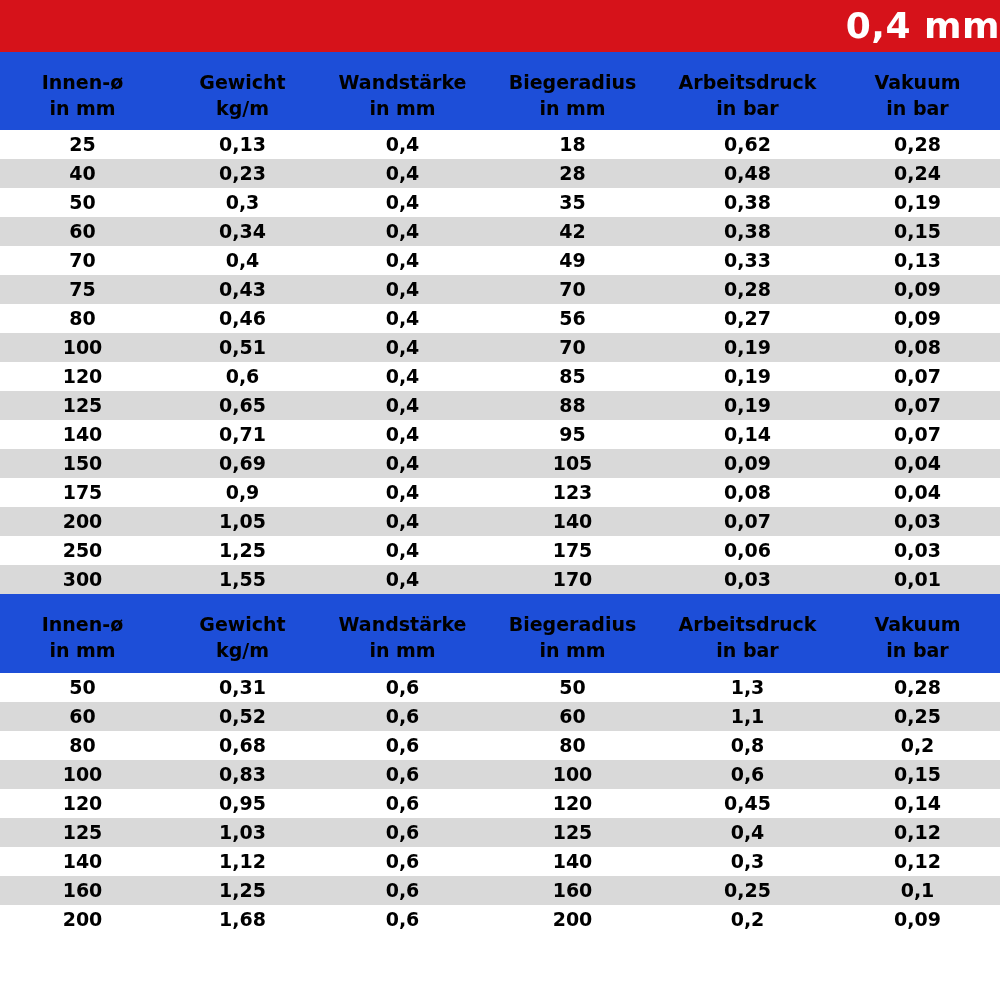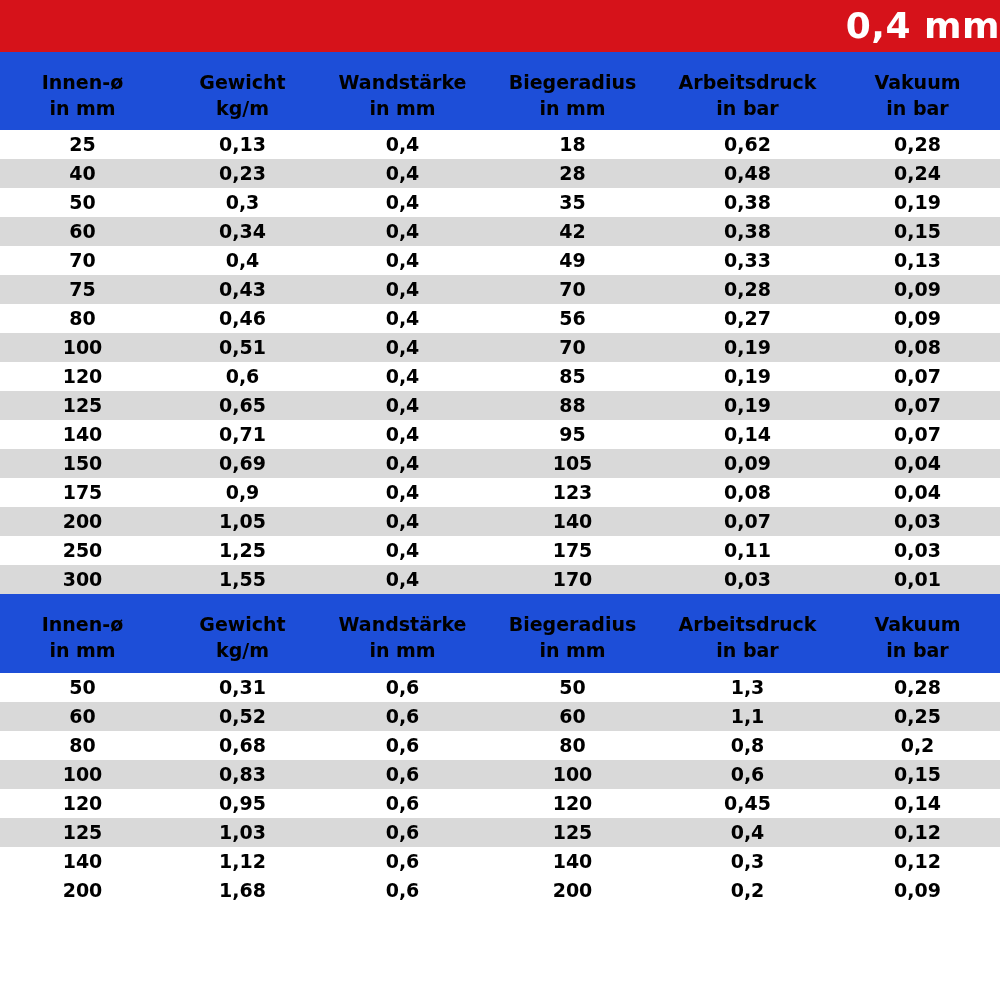--- a/index.html
+++ b/index.html
@@ -230,21 +230,21 @@
         <td>0,4</td>
         <td>140</td>
         <td>0,07</td>
         <td>0,03</td>
       </tr>
       <tr class="even">
         <td>250</td>
         <td>1,25</td>
         <td>0,4</td>
         <td>175</td>
-        <td>0,11</td>
+        <td>0,06</td>
         <td>0,03</td>
       </tr>
       <tr class="odd">
         <td>300</td>
         <td>1,55</td>
         <td>0,4</td>
         <td>170</td>
         <td>0,03</td>
         <td>0,01</td>
       </tr>
@@ -339,20 +339,28 @@
         <td>0,12</td>
       </tr>
       <tr class="even">
         <td>140</td>
         <td>1,12</td>
         <td>0,6</td>
         <td>140</td>
         <td>0,3</td>
         <td>0,12</td>
       </tr>
+      <tr class="odd">
+        <td>160</td>
+        <td>1,25</td>
+        <td>0,6</td>
+        <td>160</td>
+        <td>0,25</td>
+        <td>0,1</td>
+      </tr>
       <tr class="even">
         <td>200</td>
         <td>1,68</td>
         <td>0,6</td>
         <td>200</td>
         <td>0,2</td>
         <td>0,09</td>
       </tr>
     </tbody>
   </table>

